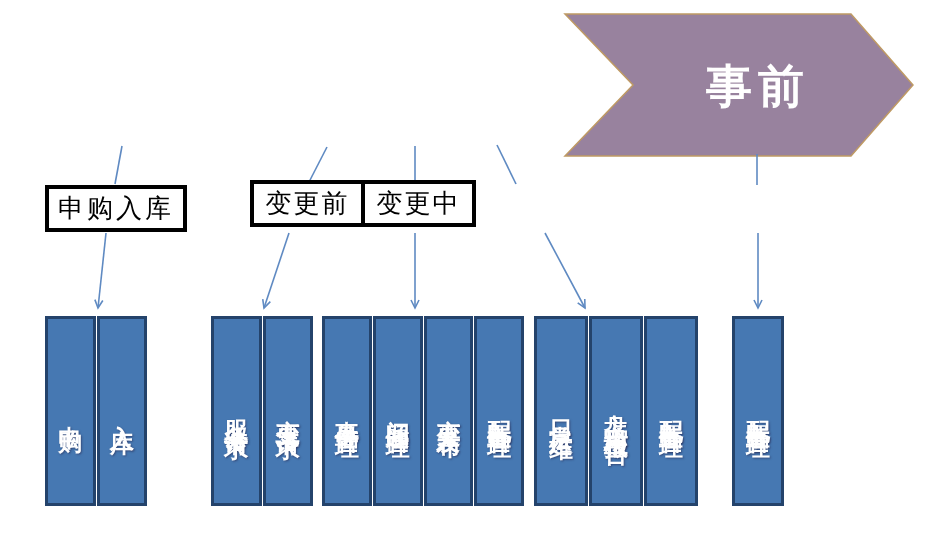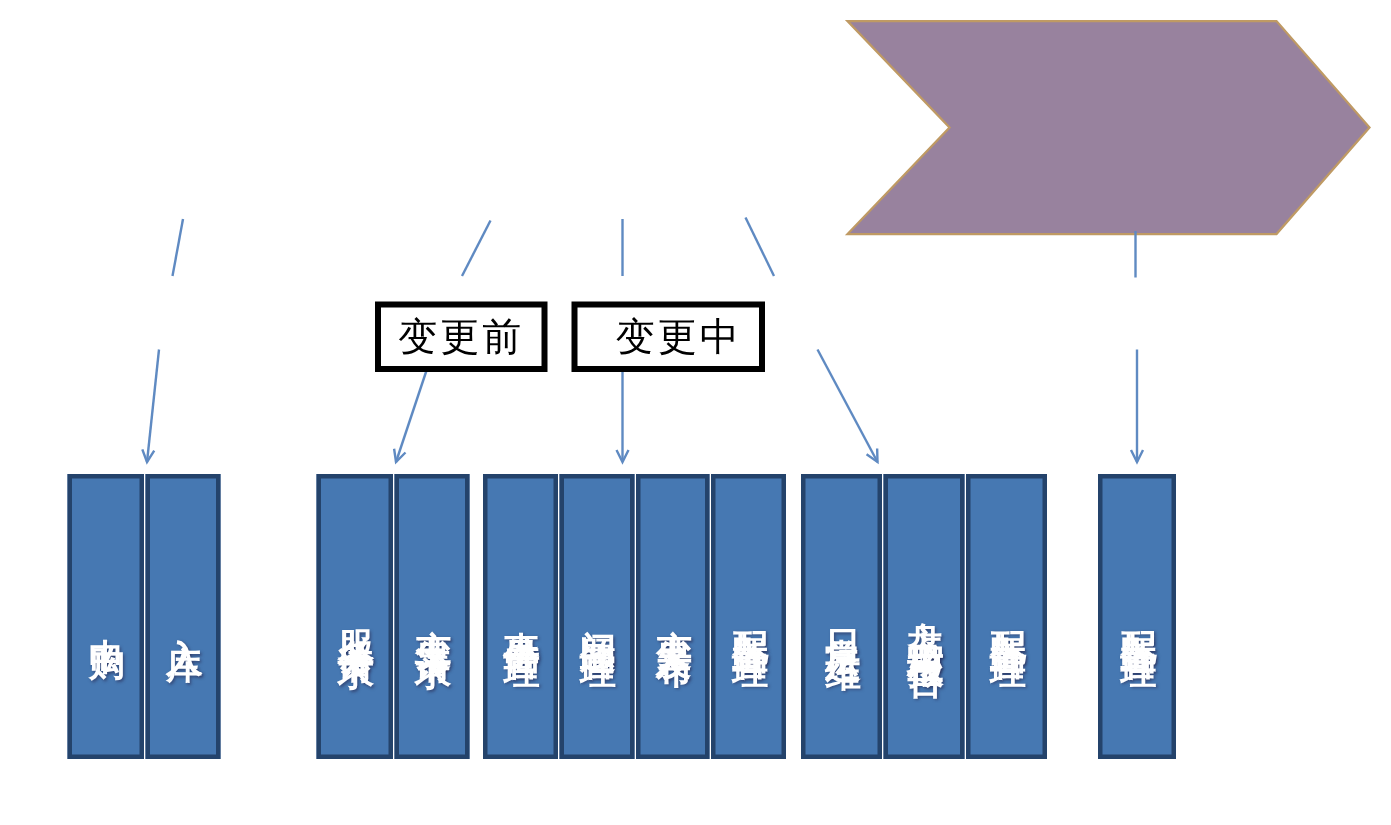--- a/index.html
+++ b/index.html
@@ -32,28 +32,28 @@
   
   .label-box{
     position:absolute;top:185px;height:39px;
     background:#ffffff;border:4px solid var(--label-border);
     display:flex;align-items:center;justify-content:center;
     font-size:26px;color:#000;letter-spacing:3px;
     box-sizing:content-box;
   }
   .label-box.lb-0{left:45px;width:134px;}
   .label-box.lb-4{left:707px;width:110px;}
-  .tri{position:absolute;left:250px;top:201px;display:flex;gap:20px;}
+  .tri{position:absolute;left:250px;top:180px;display:flex;}
   .tri .lcell{
     width:107px;height:39px;
     background:#ffffff;border:4px solid var(--label-border);
     display:flex;align-items:center;justify-content:center;
     font-size:26px;color:#000;letter-spacing:2px;
   }
-  .tri .lcell + .lcell{margin-left:-4px;padding-left:14px;}
+  .tri .lcell + .lcell{margin-left:-4px;}
 
   
   .pgroup{
     position:absolute;top:316px;height:190px;
     display:flex;gap:1px;
   }
   .pg-0{left:45px;width:102px;}
   .pg-1{left:211px;width:102px;}
   .pg-2{left:322px;width:202px;}
   .pg-3{left:534px;width:164px;}
@@ -98,21 +98,23 @@
       <line x1="757" y1="154" x2="757" y2="185"></line>
 
       <line x1="106" y1="233" x2="98" y2="308" marker-end="url(#arrowV)"></line>
       <line x1="289" y1="233" x2="264" y2="308" marker-end="url(#arrowV)"></line>
       <line x1="415" y1="233" x2="415" y2="308" marker-end="url(#arrowV)"></line>
       <line x1="545" y1="233" x2="585" y2="308" marker-end="url(#arrowV)"></line>
       <line x1="758" y1="233" x2="758" y2="308" marker-end="url(#arrowV)"></line>
     </g>
   </svg>
 
+  <div class="banner-text">事前</div>
 
+  <div class="label-box lb-0">申购入库</div>
 
   <div class="tri">
     <div class="lcell">变更前</div>
     <div class="lcell">变更中</div>
   </div>
 
 
   <div class="pgroup pg-0" id="group-0">
       <div class="pcol">
         <span class="vtext">申购</span>

